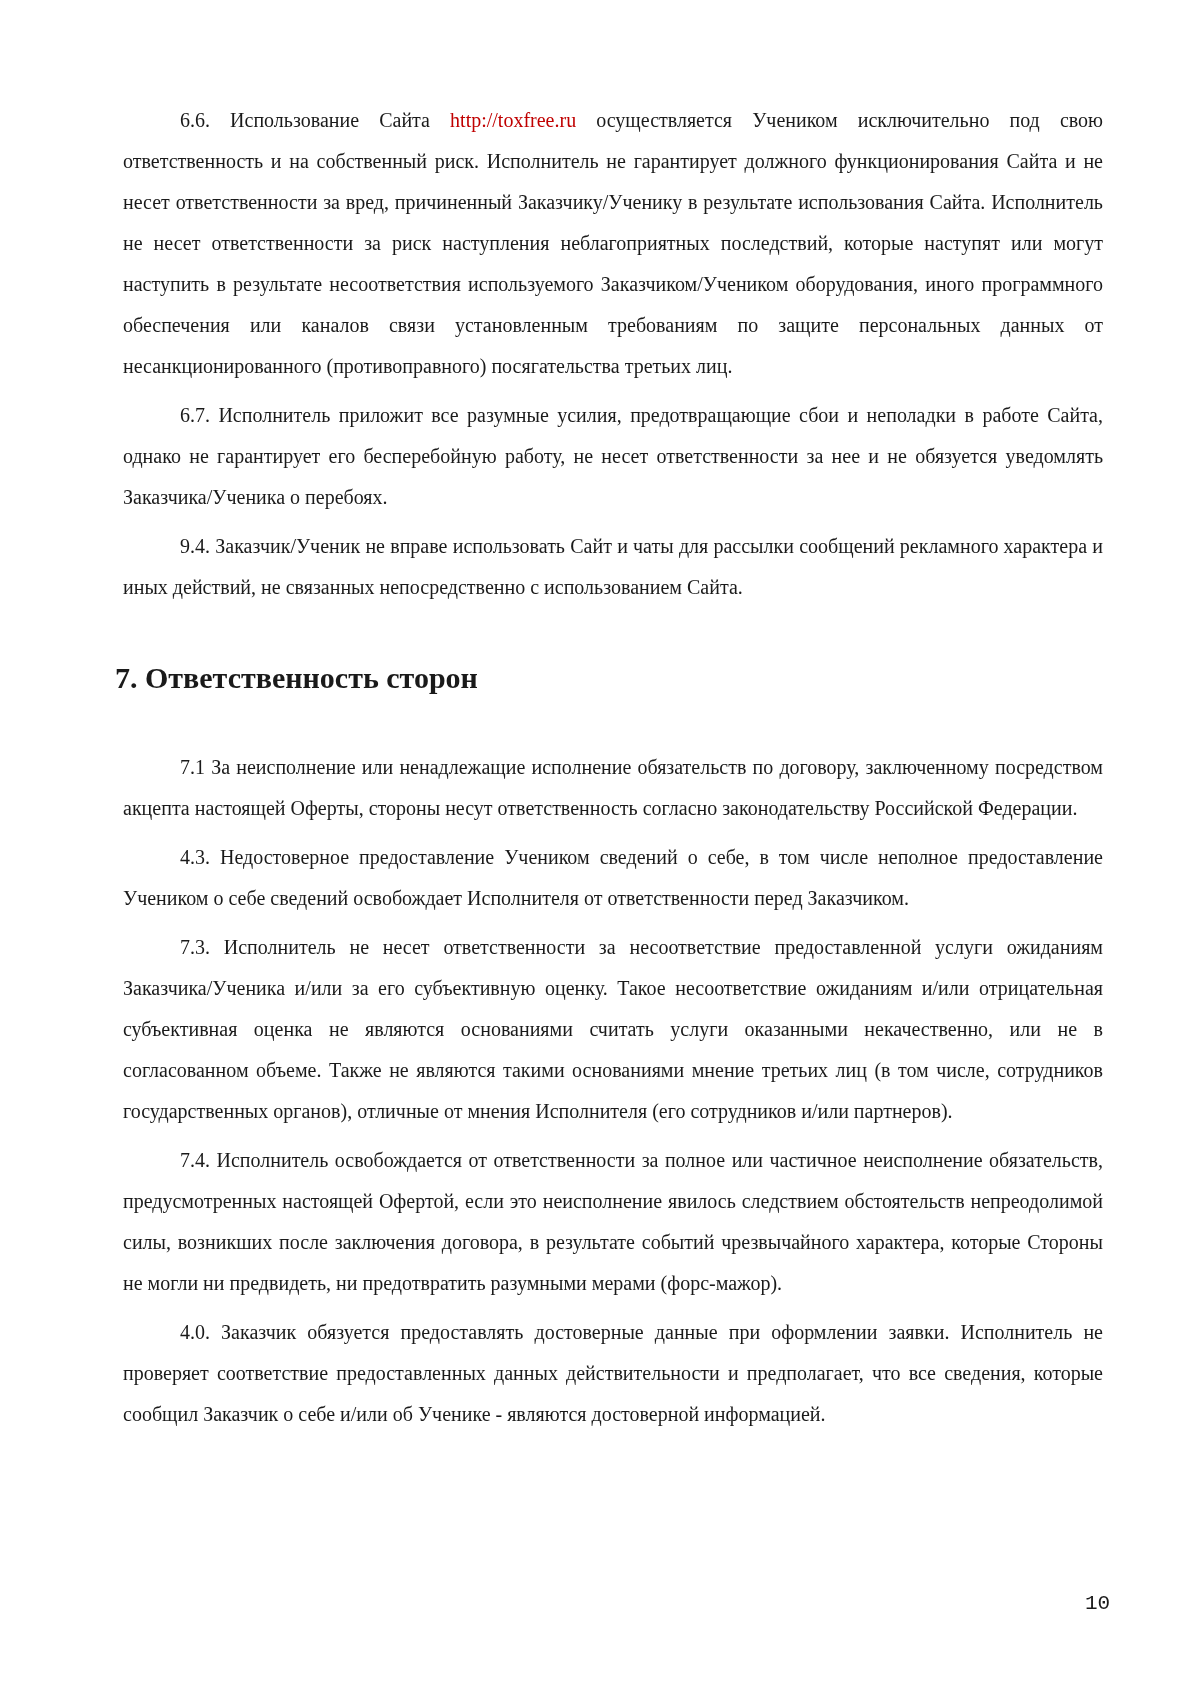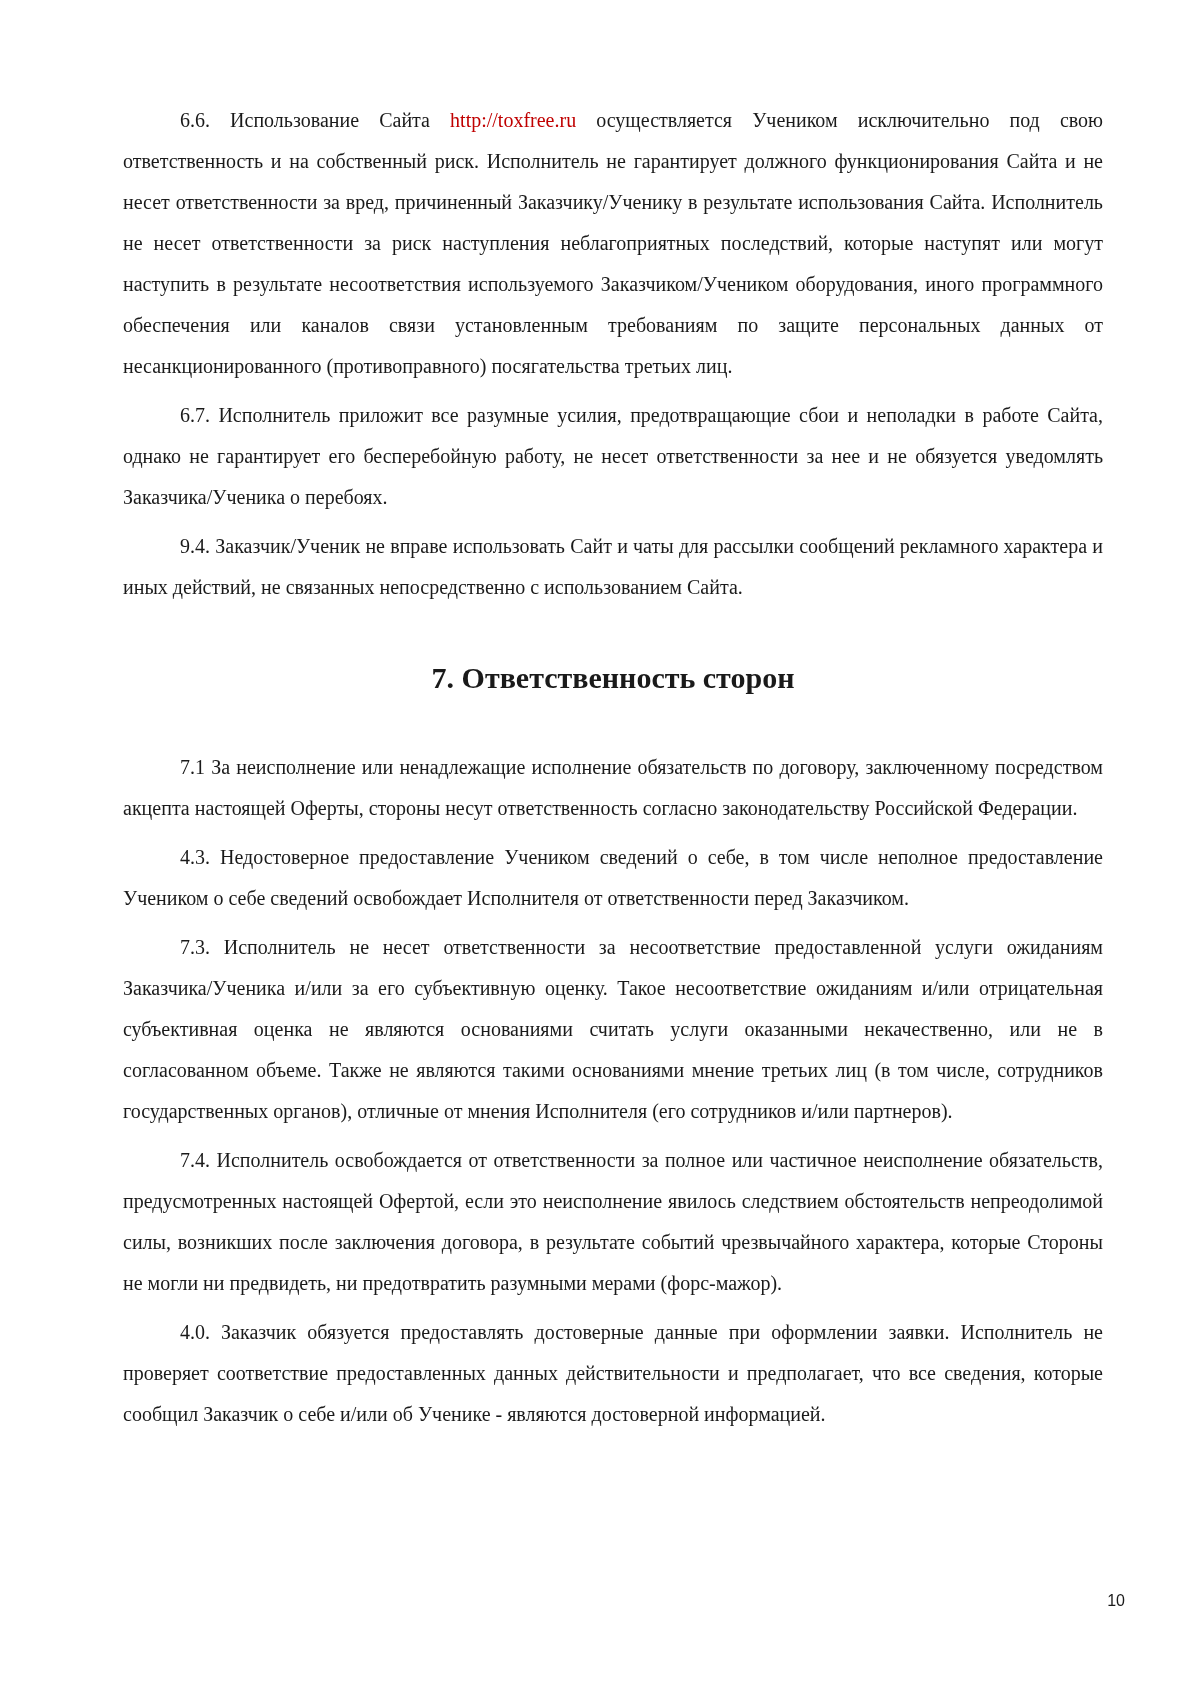--- a/index.html
+++ b/index.html
@@ -5,25 +5,25 @@
     html, body { margin: 0; padding: 0; background: #ffffff; }
     body { width: 1200px; height: 1696px; position: relative; overflow: hidden; }
     .page {
       position: absolute; left: 115px; top: 92px; width: 996px;
       font-family: "Liberation Serif", "DejaVu Serif", serif;
       font-size: 20px; line-height: 41px; color: #1a1a1a;
     }
     .para { margin: 8px; text-align: justify; text-indent: 57px; }
     .link { color: #c00000; text-decoration: none; }
     .blank { height: 41px; }
-    .heading { margin: 0; text-align: center; font-weight: bold; }
+    .heading { margin: 0; text-align: left; font-weight: bold; }
     .page-number {
       position: absolute; left: 1085px; top: 1592px; width: 40px;
-      font-family: Liberation Sans, sans-serif;
-      font-size: 16px; color: #1a1a1a; text-align: right;
+      font-family: Liberation Mono, monospace;
+      font-size: 21px; color: #1a1a1a; text-align: left;
     }
   </style>
 </head>
 <body>
 
 <div class="page">
   <p class="para"><span>6.6. Использование Сайта </span><a class="link">http://toxfree.ru</a><span> осуществляется Учеником исключительно под свою ответственность и на собственный риск. Исполнитель не гарантирует должного функционирования Сайта и не несет ответственности за вред, причиненный Заказчику/Ученику в результате использования Сайта. Исполнитель не несет ответственности за риск наступления неблагоприятных последствий, которые наступят или могут наступить в результате несоответствия используемого Заказчиком/Учеником оборудования, иного программного обеспечения или каналов связи установленным требованиям по защите персональных данных от несанкционированного (противоправного) посягательства третьих лиц.</span></p>
   <p class="para">6.7. Исполнитель приложит все разумные усилия, предотвращающие сбои и неполадки в работе Сайта, однако не гарантирует его бесперебойную работу, не несет ответственности за нее и не обязуется уведомлять Заказчика/Ученика о перебоях.</p>
   <p class="para">9.4. Заказчик/Ученик не вправе использовать Сайт и чаты для рассылки сообщений рекламного характера и иных действий, не связанных непосредственно с использованием Сайта.</p>
   <div class="blank"></div>

